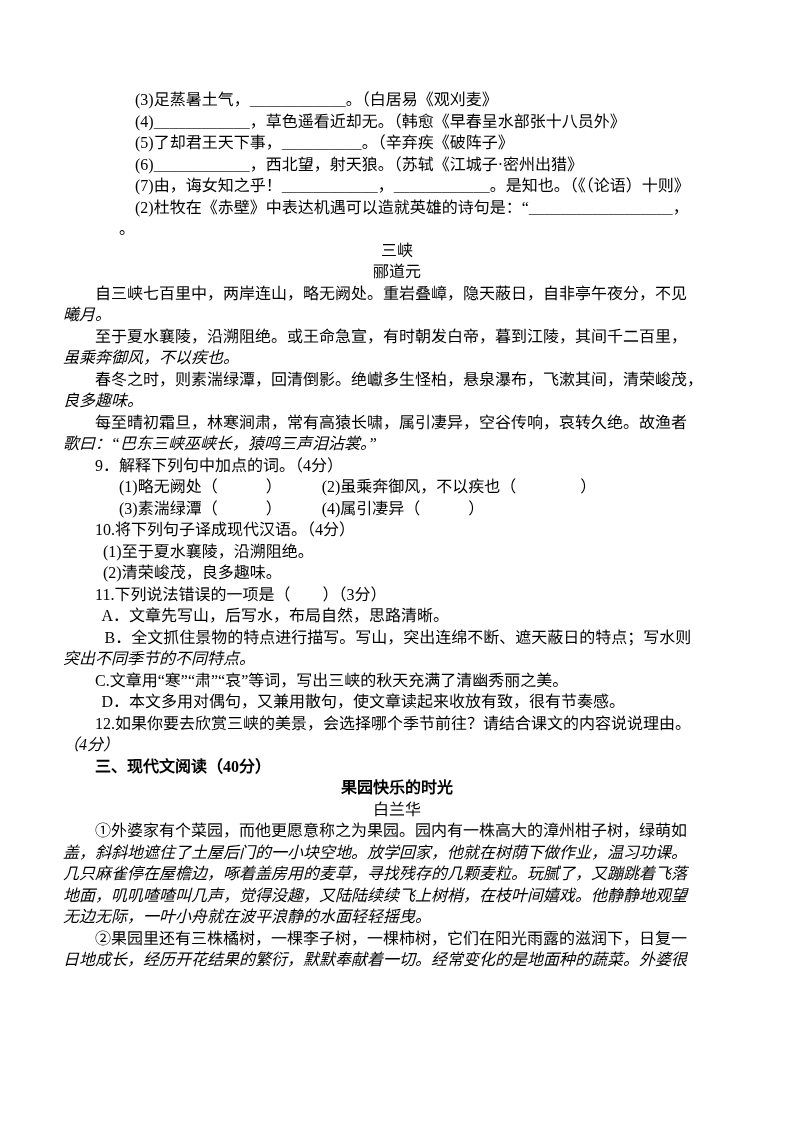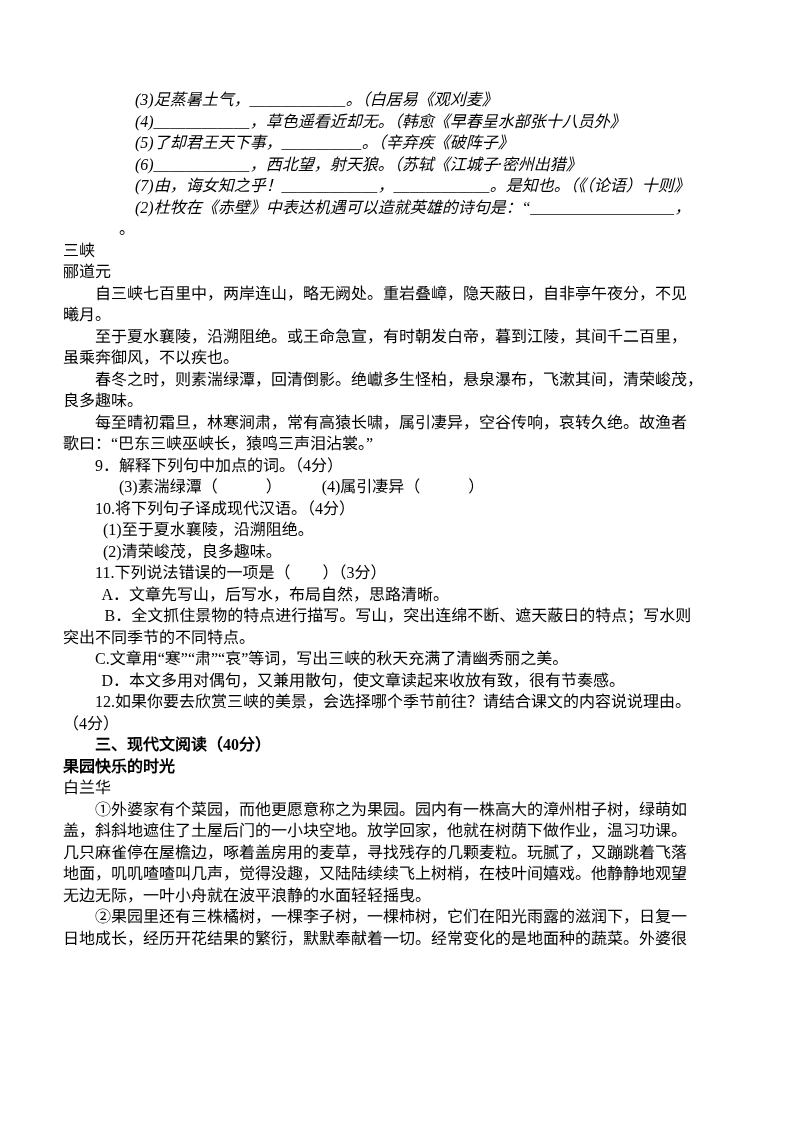--- a/index.html
+++ b/index.html
@@ -6,28 +6,28 @@
   .page{
     width:794px;height:1123px;box-sizing:border-box;
     padding:89px 63px 0 63px;background:#ffffff;color:#000;
     font-family:"Liberation Serif","DejaVu Serif",serif;
     overflow:hidden;
   }
   p.ln{
     margin:0;font-size:16px;line-height:21.5px;
     white-space:pre-wrap;word-break:break-all;
   }
-  .i0{text-indent:0;}
+  .i0{text-indent:0;font-style:italic;}
   .i2{text-indent:2em;}
   .i24{text-indent:2.4em;}
   .i25{text-indent:2.5em;}
   .i26{text-indent:2.6em;}
   .i35{text-indent:3.5em;}
-  .i45{text-indent:4.5em;font-style:italic;}
-  .ctr{text-indent:0;}
+  .i45{text-indent:4.5em;}
+  .ctr{text-align:center;text-indent:0;}
   .b{font-weight:bold;}
 </style>
 </head>
 <body>
 
 <div class="page">
 
   <p class="ln i45">(3)足蒸暑土气，＿＿＿＿＿＿。（白居易《观刈麦》</p>
   <p class="ln i45">(4)＿＿＿＿＿＿，草色遥看近却无。（韩愈《早春呈水部张十八员外》</p>
   <p class="ln i45">(5)了却君王天下事，＿＿＿＿＿。（辛弃疾《破阵子》</p>
@@ -42,20 +42,21 @@
   <p class="ln i2">自三峡七百里中，两岸连山，略无阙处。重岩叠嶂，隐天蔽日，自非亭午夜分，不见</p>
   <p class="ln i0">曦月。</p>
   <p class="ln i2">至于夏水襄陵，沿溯阻绝。或王命急宣，有时朝发白帝，暮到江陵，其间千二百里，</p>
   <p class="ln i0">虽乘奔御风，不以疾也。</p>
   <p class="ln i2">春冬之时，则素湍绿潭，回清倒影。绝巘多生怪柏，悬泉瀑布，飞漱其间，清荣峻茂，</p>
   <p class="ln i0">良多趣味。</p>
   <p class="ln i2">每至晴初霜旦，林寒涧肃，常有高猿长啸，属引凄异，空谷传响，哀转久绝。故渔者</p>
   <p class="ln i0">歌曰：“巴东三峡巫峡长，猿鸣三声泪沾裳。”</p>
 
   <p class="ln i2">9．解释下列句中加点的词。（4分）</p>
+  <p class="ln i35">(1)略无阙处（　　　）　　　(2)虽乘奔御风，不以疾也（　　　　）</p>
   <p class="ln i35">(3)素湍绿潭（　　　）　　　(4)属引凄异（　　　）</p>
 
   <p class="ln i2">10.将下列句子译成现代汉语。（4分）</p>
   <p class="ln i25">(1)至于夏水襄陵，沿溯阻绝。</p>
   <p class="ln i25">(2)清荣峻茂，良多趣味。</p>
 
   <p class="ln i2">11.下列说法错误的一项是（　　）（3分）</p>
   <p class="ln i24">A．文章先写山，后写水，布局自然，思路清晰。</p>
   <p class="ln i26">B．全文抓住景物的特点进行描写。写山，突出连绵不断、遮天蔽日的特点；写水则</p>
   <p class="ln i0">突出不同季节的不同特点。</p>

